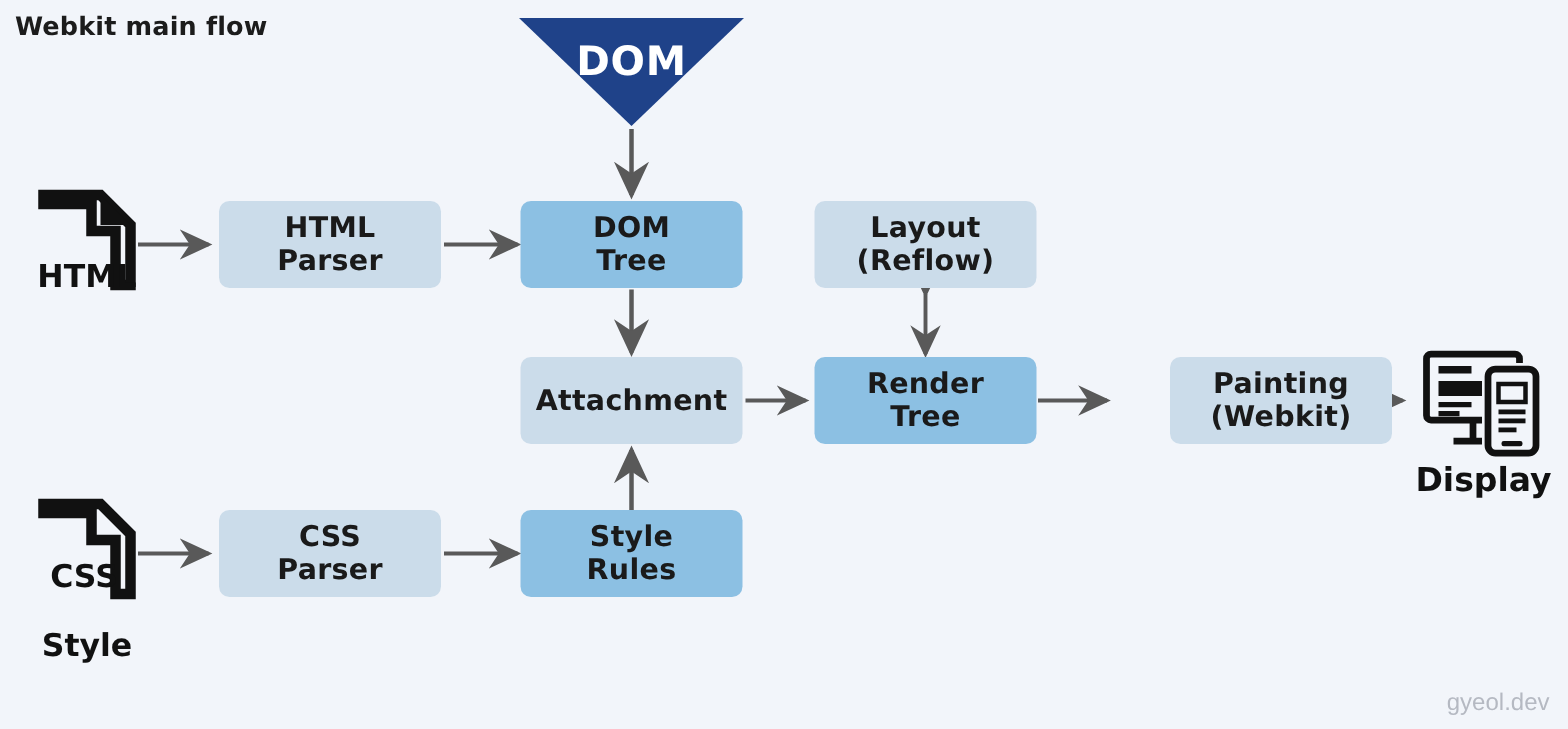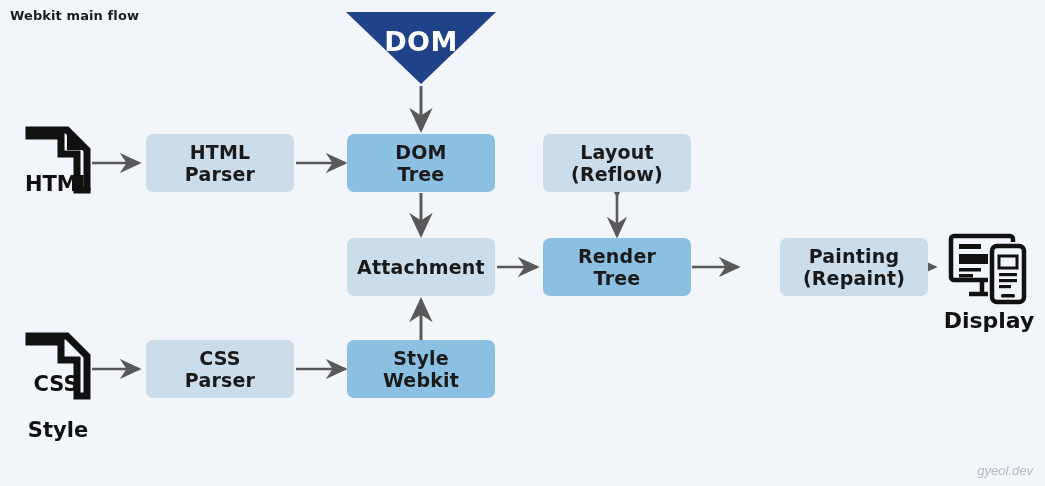--- a/index.html
+++ b/index.html
@@ -18,35 +18,34 @@
     width: 1045px;
     height: 486px;
     background: #f2f5fa;
   }
 
   
   .title {
     position: absolute;
     left: 10px;
     top: 8px;
-    font-size: 13px;
+    font-size: 17px;
     font-weight: bold;
     color: #1c1c1c;
     letter-spacing: 0.1px;
   }
 
   
   .watermark {
     position: absolute;
     right: 12px;
     bottom: 8px;
-    font-size: 13px;
+    font-size: 16px;
     color: #b5b9c2;
     font-family: "Liberation Sans", sans-serif;
-    font-style: italic;
   }
 
   
   .node {
     position: absolute;
     display: flex;
     flex-direction: column;
     align-items: center;
     justify-content: center;
     border-radius: 7px;
@@ -202,31 +201,31 @@
     <span class="ln">(Reflow)</span>
   </div>
 
   <div class="node medium" style="left:543px; top:238px; width:148px; height:58px;text-align:center;">
     <span class="ln">Render</span>
     <span class="ln">Tree</span>
   </div>
 
   <div class="node light" style="left:740px; top:238px; width:148px; height:58px;margin-left:40px;">
     <span class="ln">Painting</span>
-    <span class="ln">(Repaint)</span>
+    <span class="ln">(Webkit)</span>
   </div>
 
   <div class="node light" style="left:146px; top:340px; width:148px; height:58px;">
     <span class="ln">CSS</span>
     <span class="ln">Parser</span>
   </div>
 
   <div class="node medium" style="left:347px; top:340px; width:148px; height:58px;">
     <span class="ln">Style</span>
-    <span class="ln">Webkit</span>
+    <span class="ln">Rules</span>
   </div>
 
   <div class="display-icon" style="left:948px; top:232px;">
     <svg width="82" height="74" viewBox="0 0 82 74">
 
       <rect x="3" y="4" width="62" height="44" rx="3" ry="3" fill="none" stroke="#111111" stroke-width="4.5"></rect>
 
       <line x1="34" y1="48" x2="34" y2="60" stroke="#111111" stroke-width="4.5"></line>
       <line x1="21" y1="62" x2="47" y2="62" stroke="#111111" stroke-width="4.5"></line>
 

